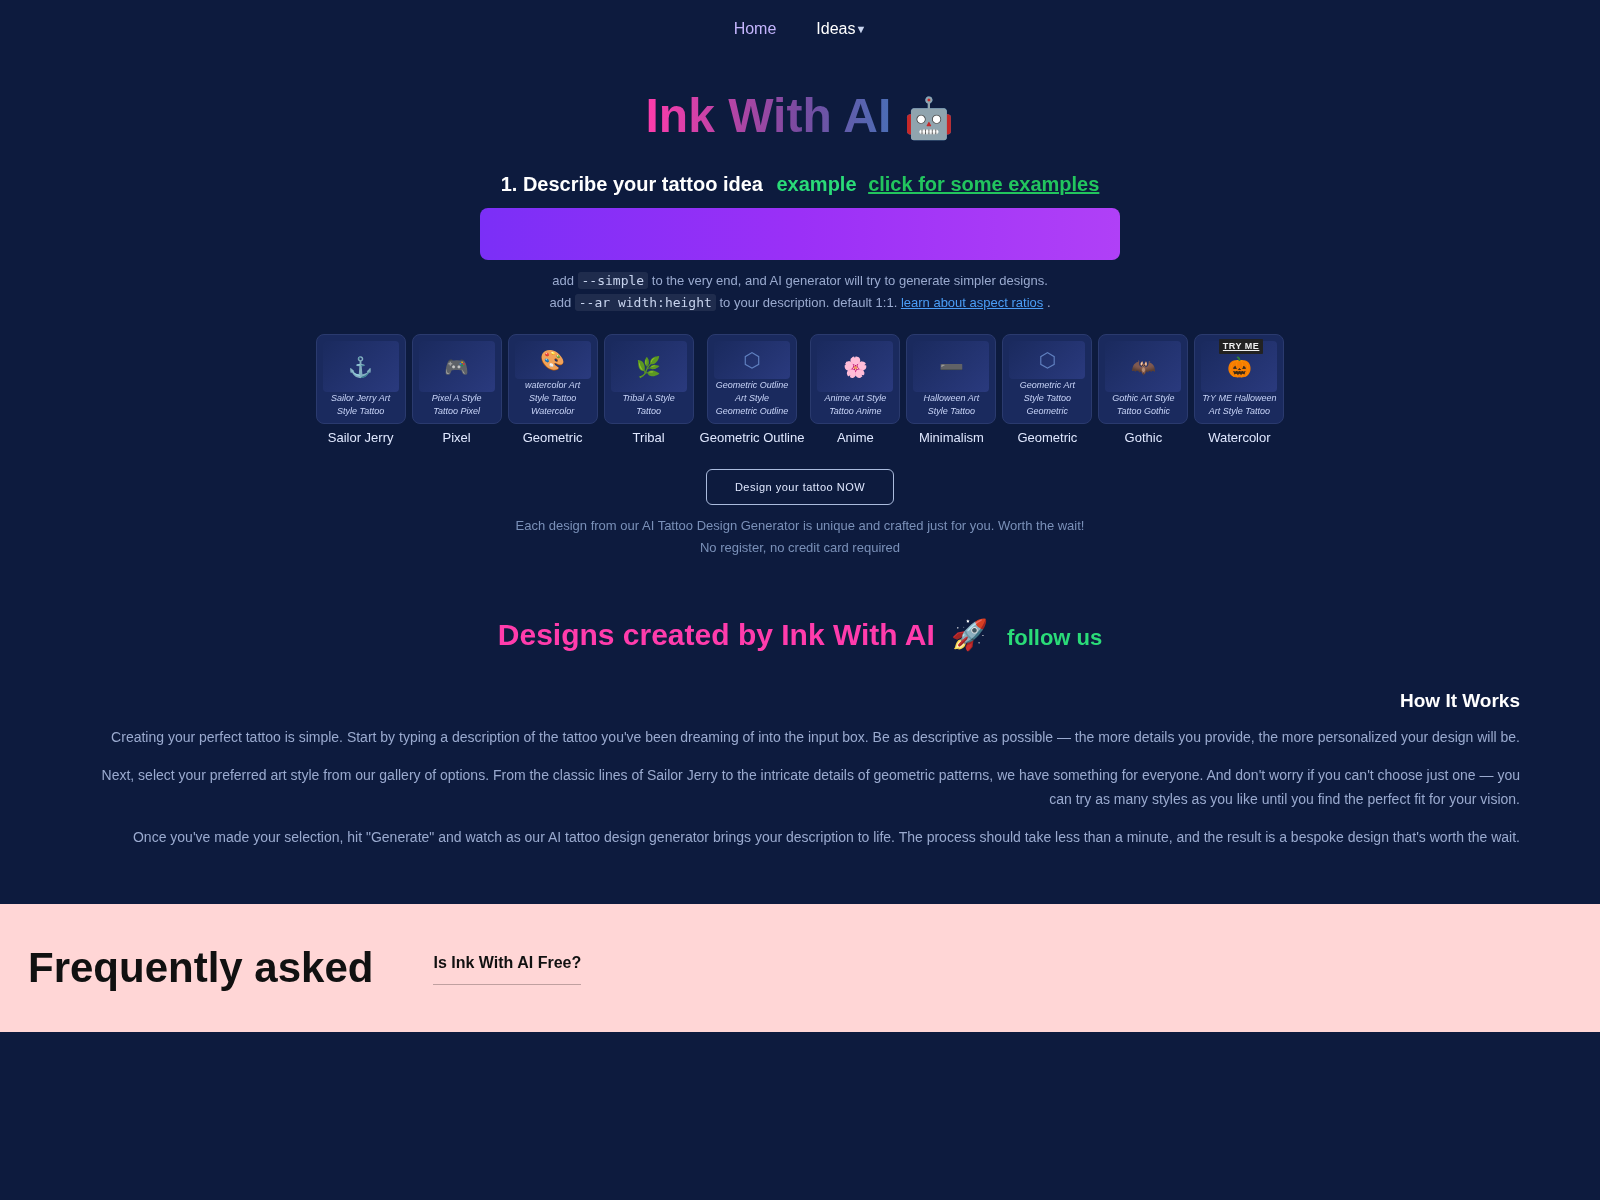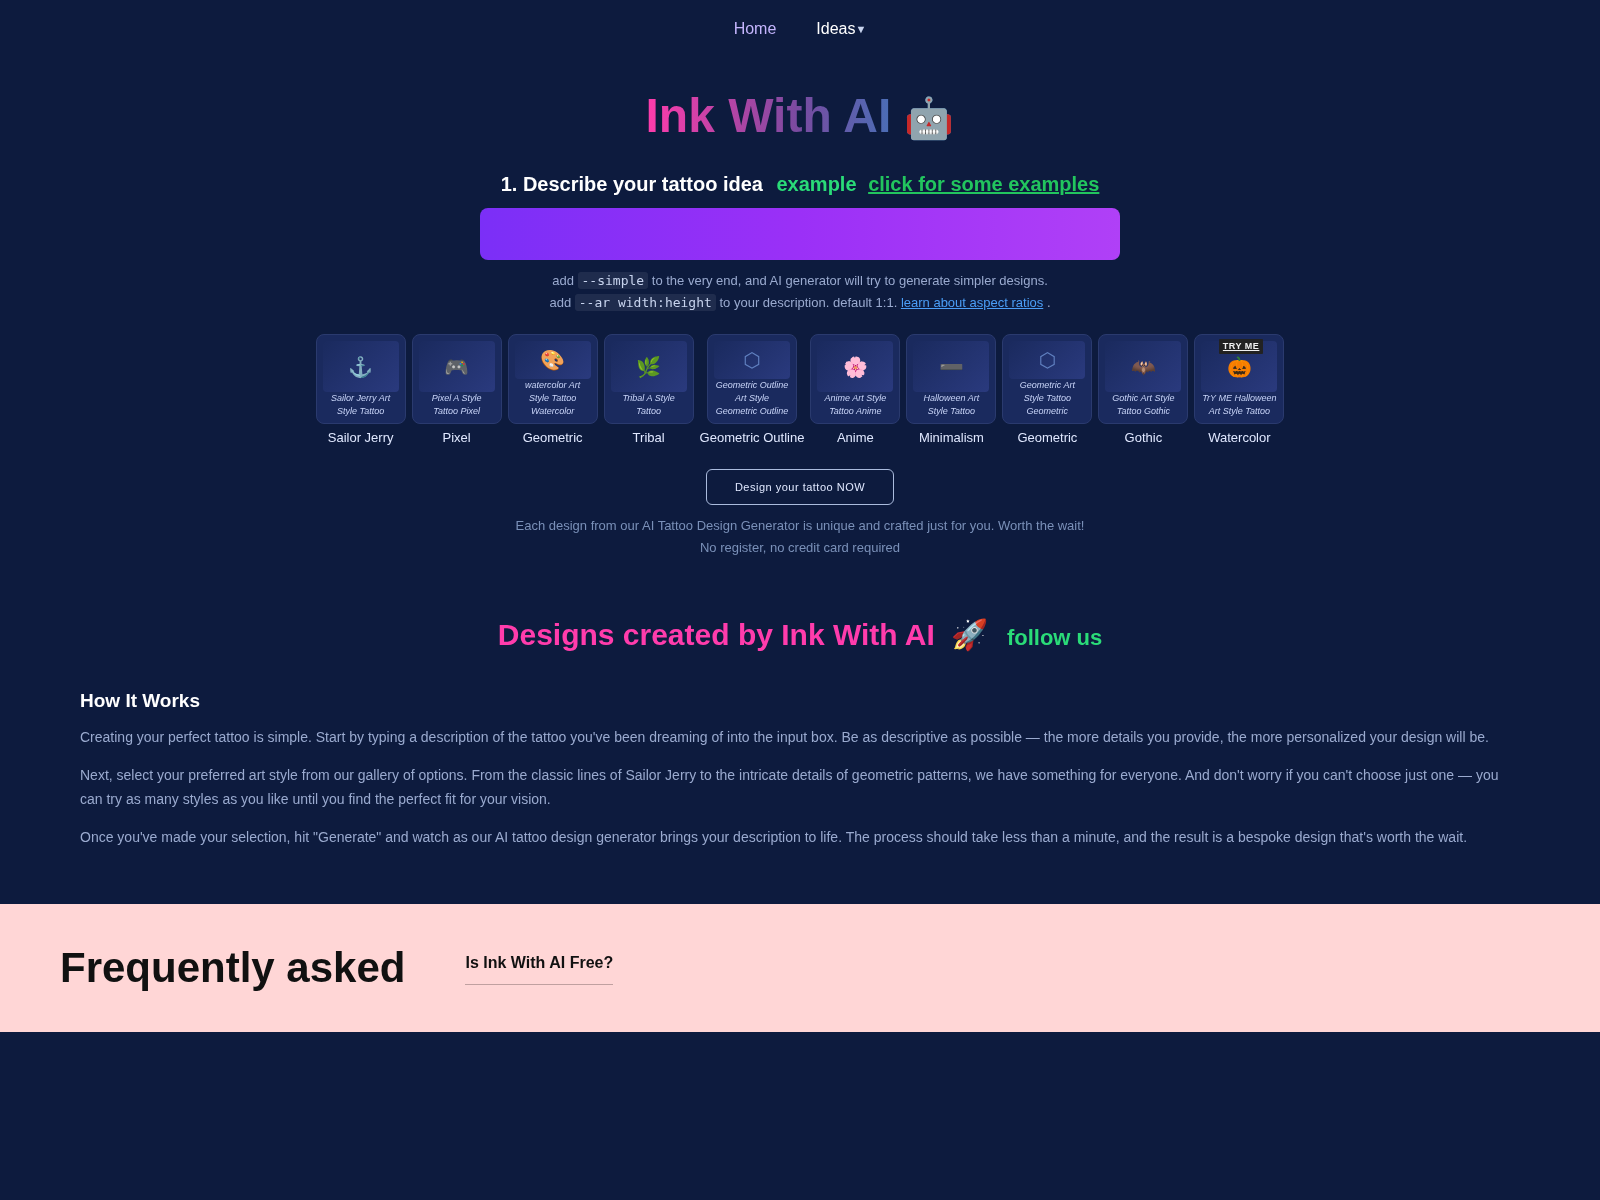--- a/index.html
+++ b/index.html
@@ -191,38 +191,38 @@
       font-weight: bold;
     }
     .designs-section h2 .pink {
       color: #ff3cac;
     }
     .designs-section h2 .follow {
       color: #2adb78;
       font-size: 22px;
     }
     .how-it-works {
-      text-align: left;
+      text-align: right;
       padding: 18px 80px 10px;
     }
     .how-it-works h3 {
       font-size: 19px;
       font-weight: bold;
       color: #fff;
       margin-bottom: 14px;
     }
     .how-it-works p {
       color: #9aaacf;
       font-size: 14px;
       line-height: 1.7;
       margin-bottom: 14px;
     }
     .faq-section {
       background: #ffd6d6;
-      padding: 40px 60px;
+      padding: 40px 28px;
       margin-top: 30px;
     }
     .faq-section h2 {
       font-size: 42px;
       font-weight: bold;
       color: #111;
       max-width: 480px;
     }
     .faq-right {
       display: flex;

